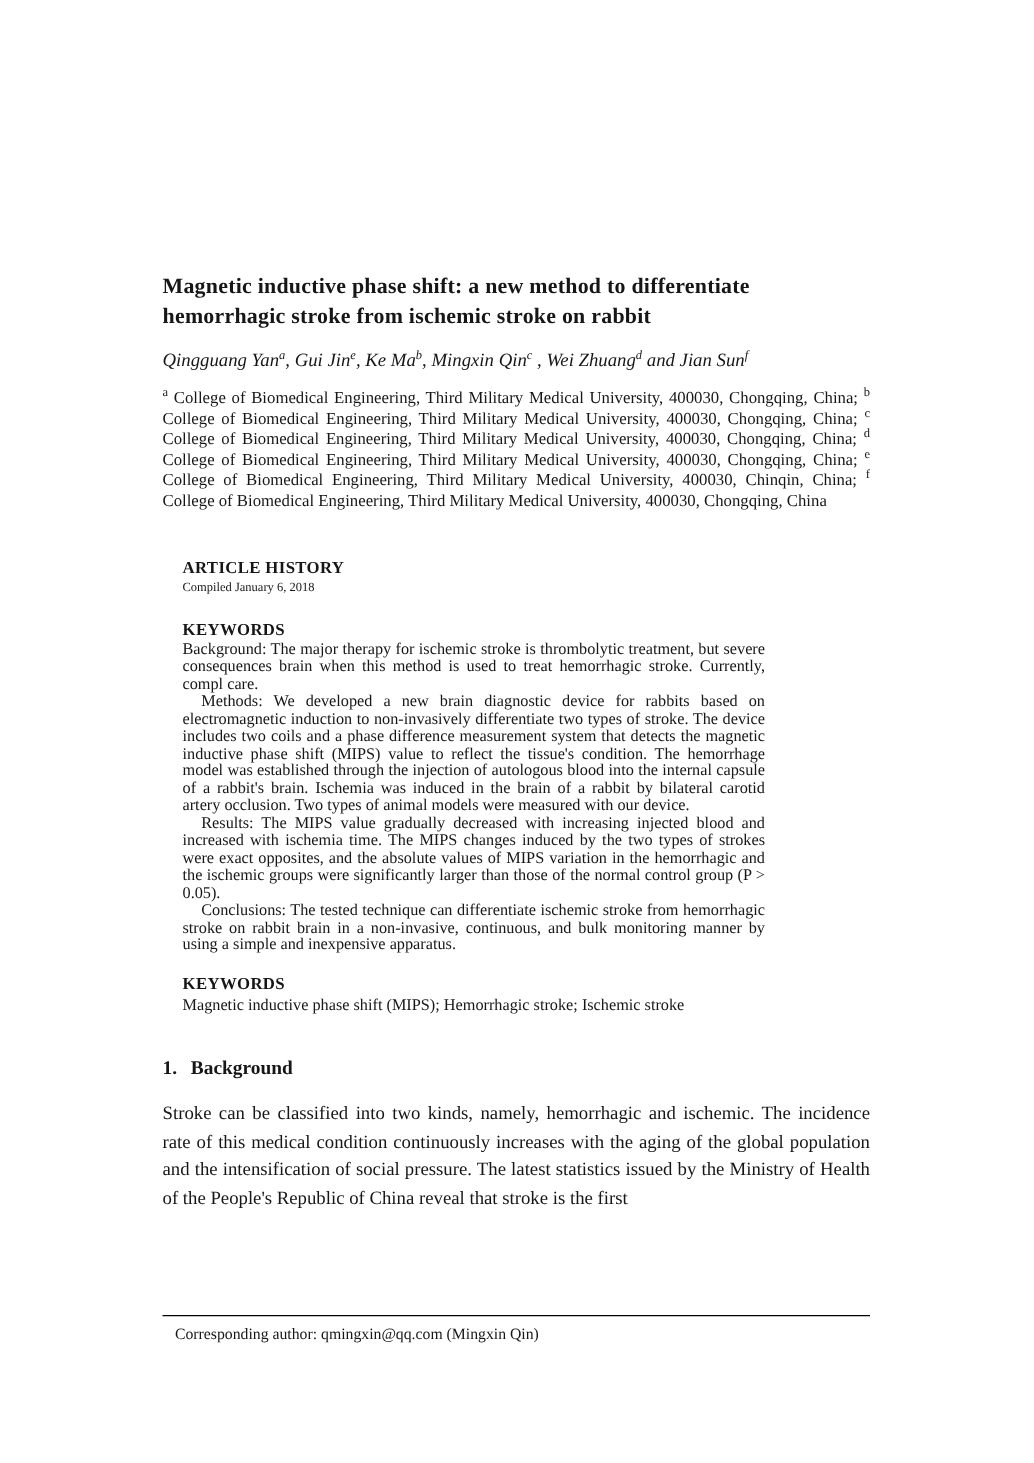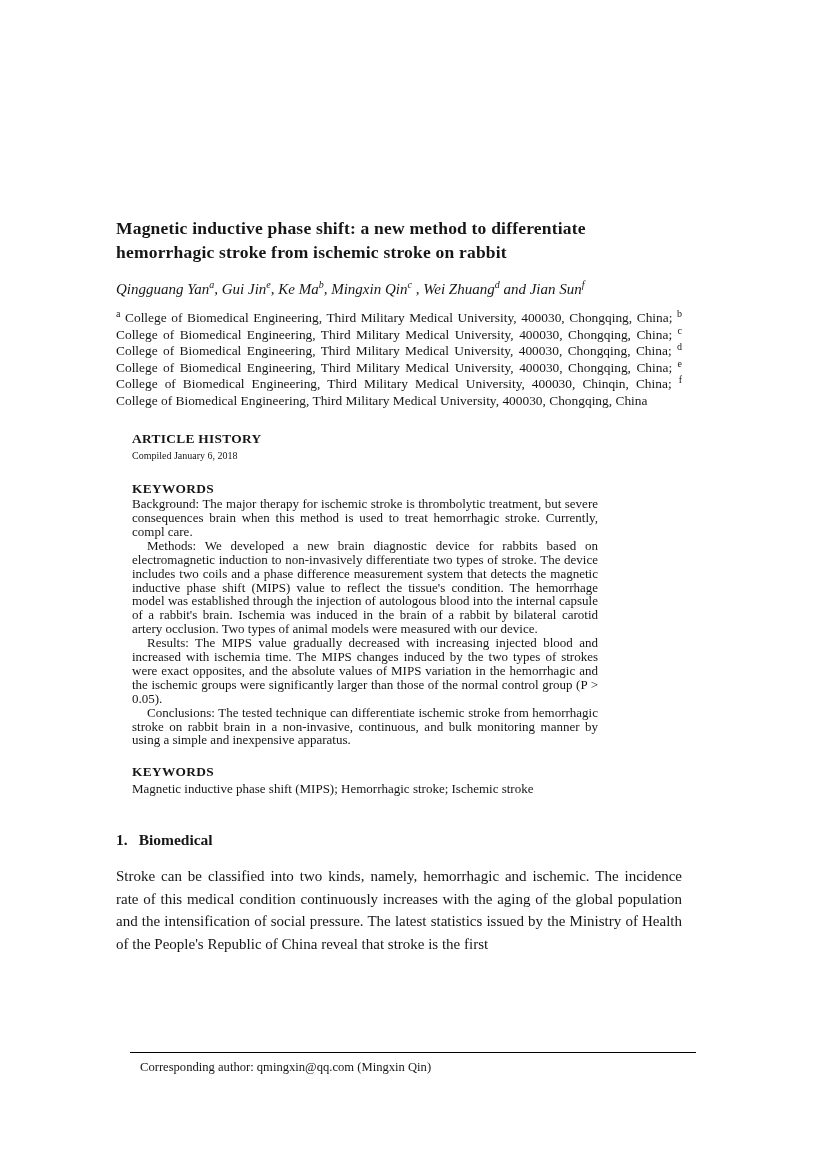--- a/index.html
+++ b/index.html
@@ -11,21 +11,21 @@
     position: relative;
     width: 827px;
     height: 1170px;
     background: #ffffff;
     overflow: hidden;
     font-family: "Liberation Serif", "DejaVu Serif", serif;
     color: #161616;
   }
   .content {
     position: absolute;
-    left: 116px;
+    left: 130px;
     top: 217px;
     width: 566px;
   }
   .paper-title {
     margin: 0;
     max-width: 540px;
     font-size: 17.5px;
     line-height: 23.5px;
     font-weight: bold;
     letter-spacing: 0.2px;
@@ -40,21 +40,21 @@
     font-size: 10px;
     line-height: 0;
   }
   .affiliations {
     margin-top: 11px;
     font-size: 13.4px;
     line-height: 16.6px;
     text-align: justify;
   }
   .front-matter {
-    margin: 21px 0 0 16px;
+    margin: 36px 0 0 16px;
     width: 466px;
   }
   .fm-heading {
     font-size: 13.4px;
     font-weight: bold;
     letter-spacing: 0.3px;
     margin: 0;
   }
   .fm-line {
     font-size: 10px;
@@ -127,21 +127,21 @@
         <p class="indent">Methods: We developed a new brain diagnostic device for rabbits based on electromagnetic induction to non-invasively differentiate two types of stroke. The device includes two coils and a phase difference measurement system that detects the magnetic inductive phase shift (MIPS) value to reflect the tissue's condition. The hemorrhage model was established through the injection of autologous blood into the internal capsule of a rabbit's brain. Ischemia was induced in the brain of a rabbit by bilateral carotid artery occlusion. Two types of animal models were measured with our device.</p>
         <p class="indent">Results: The MIPS value gradually decreased with increasing injected blood and increased with ischemia time. The MIPS changes induced by the two types of strokes were exact opposites, and the absolute values of MIPS variation in the hemorrhagic and the ischemic groups were significantly larger than those of the normal control group (P &gt; 0.05).</p>
         <p class="indent">Conclusions: The tested technique can differentiate ischemic stroke from hemorrhagic stroke on rabbit brain in a non-invasive, continuous, and bulk monitoring manner by using a simple and inexpensive apparatus.</p>
       </div>
 
       <p class="fm-heading gap-block">KEYWORDS</p>
       <p class="keywords-line">Magnetic inductive phase shift (MIPS); Hemorrhagic stroke; Ischemic stroke</p>
 
     </div>
 
-    <h2 class="section-heading"><span class="sec-num">1.</span><span>Biomedical</span></h2>
+    <h2 class="section-heading"><span class="sec-num">1.</span><span>Background</span></h2>
 
     <p class="body-paragraph">Stroke can be classified into two kinds, namely, hemorrhagic and ischemic. The incidence rate of this medical condition continuously increases with the aging of the global population and the intensification of social pressure. The latest statistics issued by the Ministry of Health of the People's Republic of China reveal that stroke is the first</p>
 
   </div>
 
   <div class="footnote">
     <p class="footnote-text">Corresponding author: qmingxin@qq.com (Mingxin Qin)</p>
   </div>
 </div>
 

